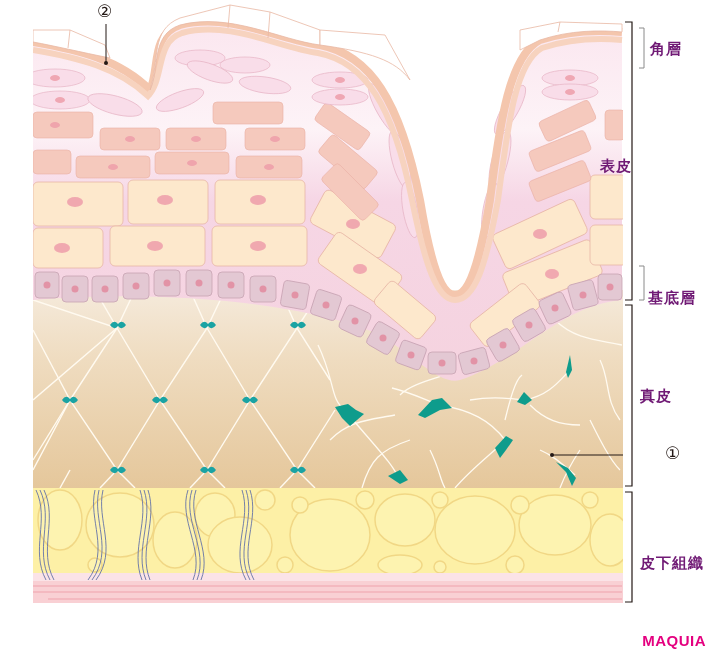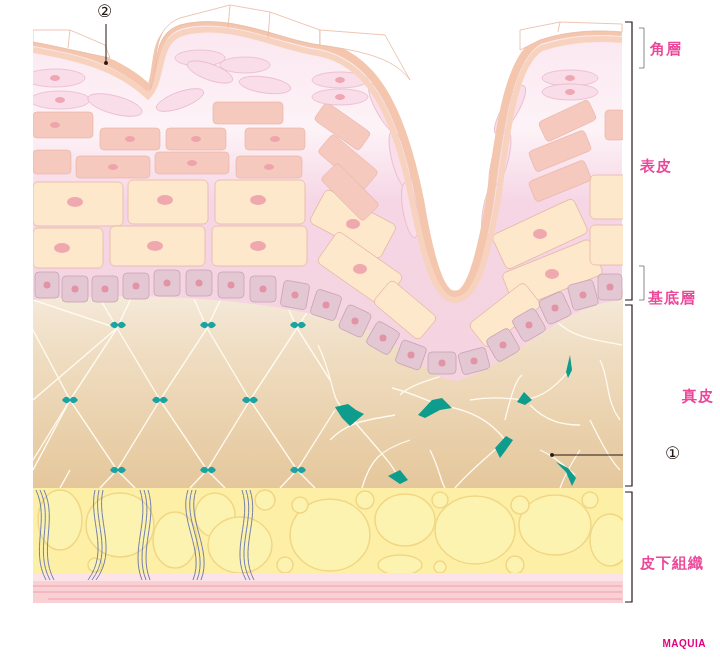--- a/index.html
+++ b/index.html
@@ -1,20 +1,20 @@
 <!DOCTYPE html>
 <html><head>
 <meta charset="utf-8">
 <style>
   html, body { margin:0; padding:0; background:#ffffff; }
   body { width:720px; height:661px; position:relative; overflow:hidden; font-family:"DejaVu Sans", sans-serif; }
   #diagram { position:absolute; left:0; top:0; width:720px; height:661px; }
-  .label { position:absolute; font-size:15px; color:#ec4899; font-weight:bold; letter-spacing:1px; white-space:nowrap; }
+  .label { position:absolute; font-size:15px; color:#701a75; font-weight:bold; letter-spacing:1px; white-space:nowrap; }
   .marker { position:absolute; font-size:17px; color:#231815; }
-  .brand { position:absolute; right:14px; bottom:12px; font-size:10px; font-weight:bold; color:#e4007f; letter-spacing:0.5px; font-family:"Liberation Sans", sans-serif; }
+  .brand { position:absolute; right:14px; bottom:12px; font-size:15px; font-weight:bold; color:#e4007f; letter-spacing:0.5px; font-family:"Liberation Sans", sans-serif; }
 </style>
 </head>
 <body>
 
 <div id="diagram">
 <svg width="720" height="661" viewBox="0 0 720 661" xmlns="http://www.w3.org/2000/svg">
   <defs>
     <linearGradient id="dermisGrad" x1="0" y1="0" x2="0" y2="1">
       <stop offset="0" stop-color="#f5eadb"></stop>
       <stop offset="0.35" stop-color="#efdcc0"></stop>
@@ -317,20 +317,20 @@
     <path d="M625 305 L 632 305 L 632 486 L 625 486"></path>
     <path d="M625 492 L 632 492 L 632 602 L 625 602"></path>
   </g>
   <g fill="none" stroke="#8a8a8a" stroke-width="1">
     <path d="M639 28 L 644 28 L 644 68 L 639 68"></path>
     <path d="M639 266 L 644 266 L 644 300 L 639 300"></path>
   </g>
 </svg>
 
 <span class="label" style="left:650px;top:40px;">角層</span>
-<span class="label" style="left:640px;top:157px;">表皮</span>
+<span class="label" style="left:600px;top:157px;">表皮</span>
 <span class="label" style="left:648px;top:289px;">基底層</span>
-<span class="label" style="left:640px;top:387px;margin-left:42px;">真皮</span>
+<span class="label" style="left:640px;top:387px;">真皮</span>
 <span class="label" style="left:640px;top:554px;">皮下組織</span>
 <span class="marker" style="left:665px;top:443px;">①</span>
 <span class="marker" style="left:97px;top:1px;">②</span>
 <span class="brand">MAQUIA</span>
 </div>
 
 </body></html>

